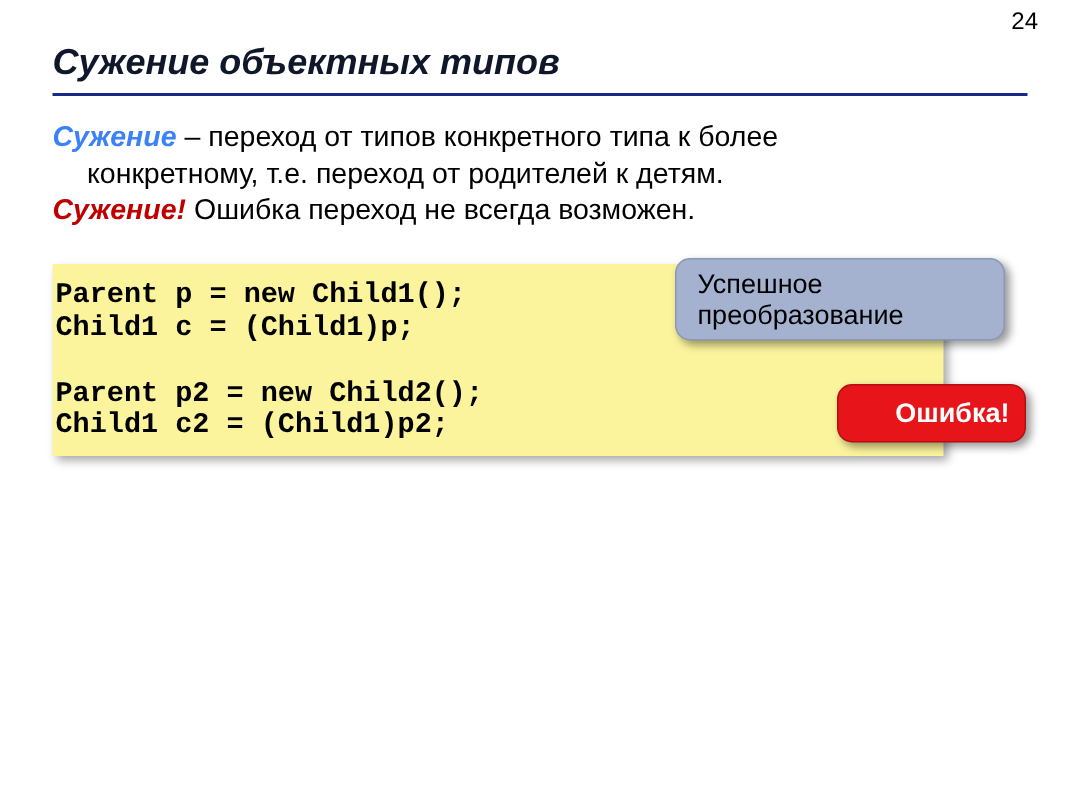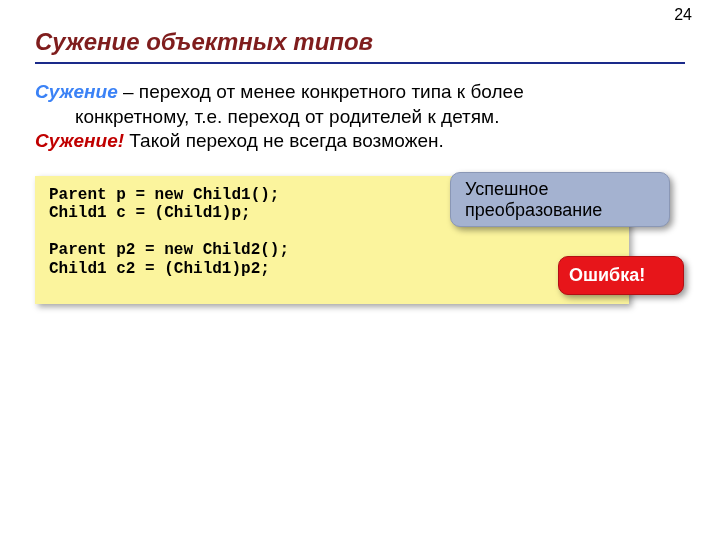--- a/index.html
+++ b/index.html
@@ -27,57 +27,57 @@
     color: #000;
   }
   .title {
     position: absolute;
     top: 28px;
     left: 35px;
     right: 35px;
     font-size: 24px;
     font-weight: bold;
     font-style: italic;
-    color: #7f1d1d;
+    color: #0f172a;
     padding-bottom: 6px;
     border-bottom: 2px solid #1a2a8a;
   }
   .body-text {
     position: absolute;
     top: 80px;
     left: 35px;
     right: 35px;
     font-size: 19px;
     line-height: 1.3;
   }
   .body-text .term {
     color: #3b82f6;
     font-weight: bold;
     font-style: italic;
   }
   .body-text .indent {
-    margin-left: 40px;
+    margin-left: 23px;
   }
   .body-text .warn {
     color: #c00000;
     font-weight: bold;
     font-style: italic;
   }
   .code-block {
     position: absolute;
     top: 176px;
     left: 35px;
     width: 594px;
     height: 128px;
     background: #fbf49d;
     box-shadow: 3px 3px 6px rgba(0,0,0,0.35);
-    padding: 10px 14px;
+    padding: 10px 2px;
     box-sizing: border-box;
     font-family: "Courier New", Courier, monospace;
-    font-size: 16px;
+    font-size: 19px;
     font-weight: bold;
     line-height: 1.15;
     white-space: pre;
     color: #000;
   }
   .callout {
     position: absolute;
     border-radius: 10px;
     box-shadow: 3px 3px 6px rgba(0,0,0,0.4);
     font-size: 18px;
@@ -94,40 +94,40 @@
     color: #000;
   }
   .callout-error {
     top: 256px;
     left: 558px;
     width: 126px;
     background: #e7151a;
     border: 1px solid #b30f13;
     color: #fff;
     font-weight: bold;
-    text-align: left;
+    text-align: right;
     padding: 8px 10px;
   }
 </style>
 </head>
 <body>
 
 <div class="slide">
 
   <div class="page-number">24</div>
 
   <div class="title">Сужение объектных типов</div>
 
   <div class="body-text">
     <div>
-      <span class="term">Сужение</span><span> – переход от менее конкретного типа к более</span>
+      <span class="term">Сужение</span><span> – переход от типов конкретного типа к более</span>
     </div>
     <div class="indent">конкретному, т.е. переход от родителей к детям.</div>
     <div>
-      <span class="warn">Сужение!</span><span> Такой переход не всегда возможен.</span>
+      <span class="warn">Сужение!</span><span> Ошибка переход не всегда возможен.</span>
     </div>
   </div>
 
   <div class="code-block"><span>Parent p = new Child1();</span>
 <span>Child1 c = (Child1)p;</span>
 <span></span>
 <span>Parent p2 = new Child2();</span>
 <span>Child1 c2 = (Child1)p2;</span></div>
 
   <div class="callout callout-success">Успешное преобразование</div>

